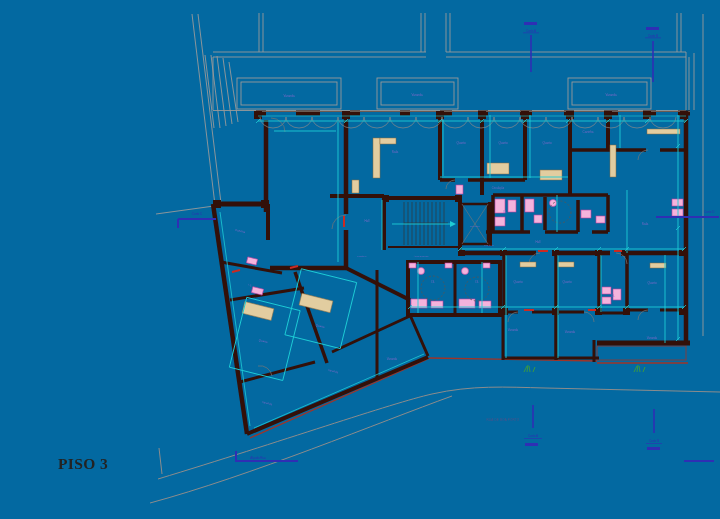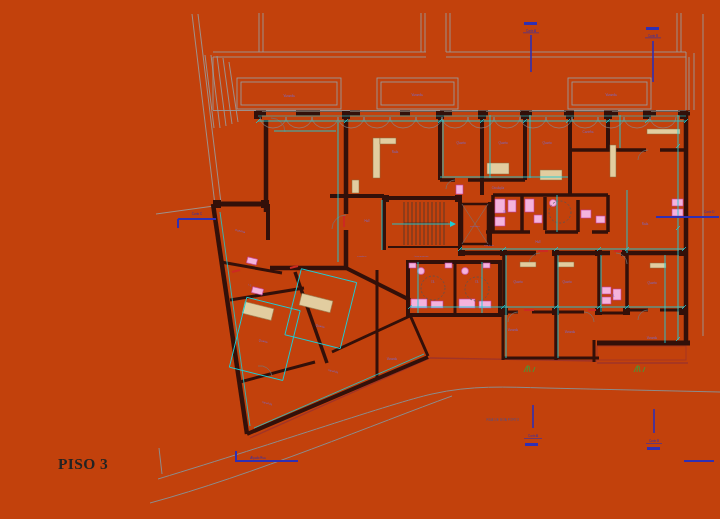--- a/index.html
+++ b/index.html
@@ -1,16 +1,16 @@
 <!DOCTYPE html>
 <html><head>
 <meta charset="utf-8">
 <style>
   html,body{margin:0;padding:0;background:#fff;}
-  .stage{position:relative;width:720px;height:519px;background:#c2410c;overflow:hidden;
+  .stage{position:relative;width:720px;height:519px;background:#0369a1;overflow:hidden;
          font-family:"Liberation Sans",sans-serif;text-decoration:underline;}
   svg{position:absolute;top:0;left:0;}
   svg text{font-family:"Liberation Sans",sans-serif;}
   .floor-title{font-family:"Liberation Serif",serif;font-weight:bold;fill:#232323;
                font-size:15.5px;letter-spacing:.4px;}
   .room-lab{fill:#7b68c8;}
   .marker-lab{fill:#2f2fb4;font-size:3px;}
   .street-lab{fill:#50508a;font-size:3px;letter-spacing:.2px;}
 </style>
 </head>

